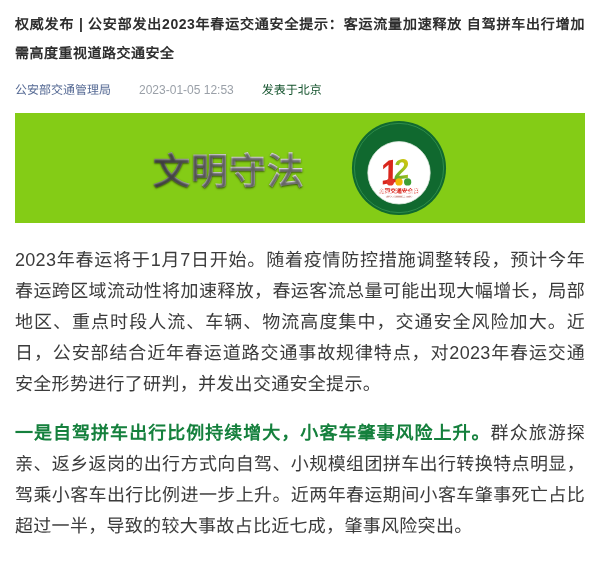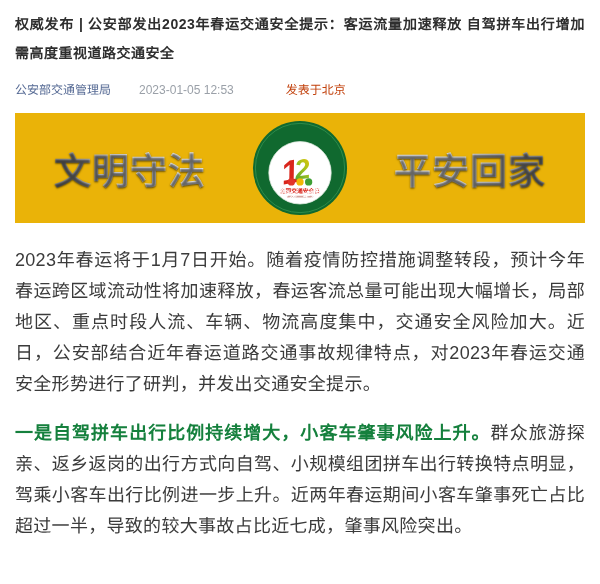--- a/index.html
+++ b/index.html
@@ -29,26 +29,26 @@
     margin-top: 13px;
     font-size: 12px;
     line-height: 18px;
     display: flex;
     align-items: baseline;
     gap: 28px;
     white-space: nowrap;
   }
   .account-name { color: #576b95; cursor: pointer; }
   .publish-time { color: #9aa0a8; }
-  .publish-location { color: #c2410c; margin-left: 24px; }
+  .publish-location { color: #14532d; }
 
   .banner {
     margin-top: 14px;
     height: 110px;
-    background: #eab308;
+    background: #84cc16;
     display: flex;
     align-items: center;
     justify-content: center;
     gap: 46px;
     overflow: hidden;
   }
   .banner-text {
     font-size: 37px;
     font-weight: 700;
     letter-spacing: 1px;
@@ -127,21 +127,20 @@
         <circle cx="59" cy="64.5" r="3.8" fill="#3f9f35"></circle>
         <text x="50" y="76.5" font-size="6" font-weight="bold" fill="#d9261c" text-anchor="middle">全国交通安全日</text>
         <rect x="36" y="79" width="28" height="1.6" rx="0.8" fill="#d6a6a0"></rect>
         <path id="botArc" d="M 17 60 A 35.5 35.5 0 0 0 83 60" fill="none"></path>
         <text font-size="7.5" font-weight="bold" fill="#ffffff">
           <textPath href="#botArc" startOffset="50%" text-anchor="middle">文明守法　平安回家</textPath>
         </text>
       </svg>
     </span>
 
-    <span class="banner-text banner-text-right">平安回家</span>
   </div>
 
   <div class="article-body">
       <p class="para">2023年春运将于1月7日开始。随着疫情防控措施调整转段，预计今年春运跨区域流动性将加速释放，春运客流总量可能出现大幅增长，局部地区、重点时段人流、车辆、物流高度集中，交通安全风险加大。近日，公安部结合近年春运道路交通事故规律特点，对2023年春运交通安全形势进行了研判，并发出交通安全提示。</p>
       <p class="para para-risk"><strong>一是自驾拼车出行比例持续增大，小客车肇事风险上升。</strong>群众旅游探亲、返乡返岗的出行方式向自驾、小规模组团拼车出行转换特点明显，驾乘小客车出行比例进一步上升。近两年春运期间小客车肇事死亡占比超过一半，导致的较大事故占比近七成，肇事风险突出。</p>
     </div>
 
 </div>
 
 </body></html>

